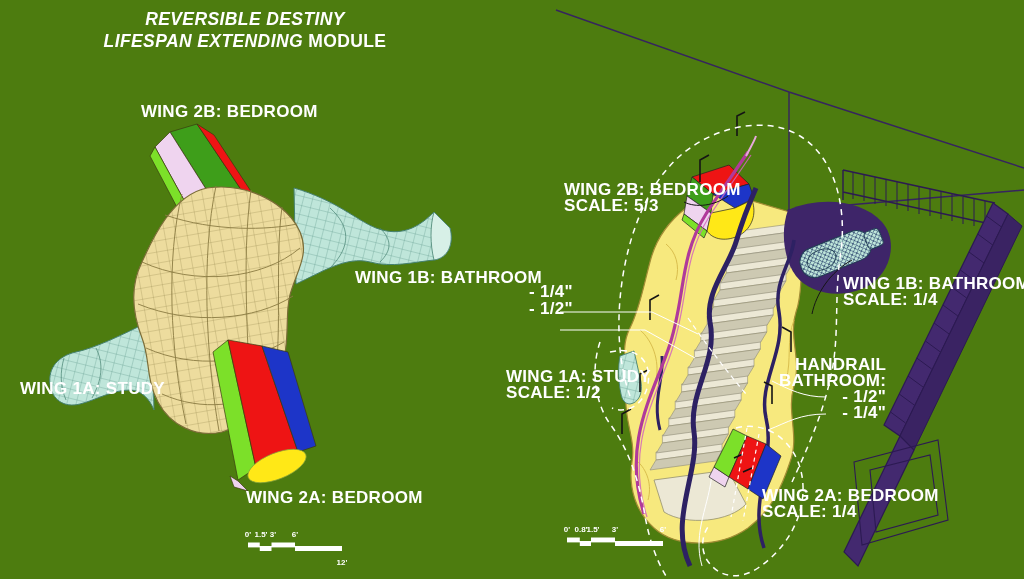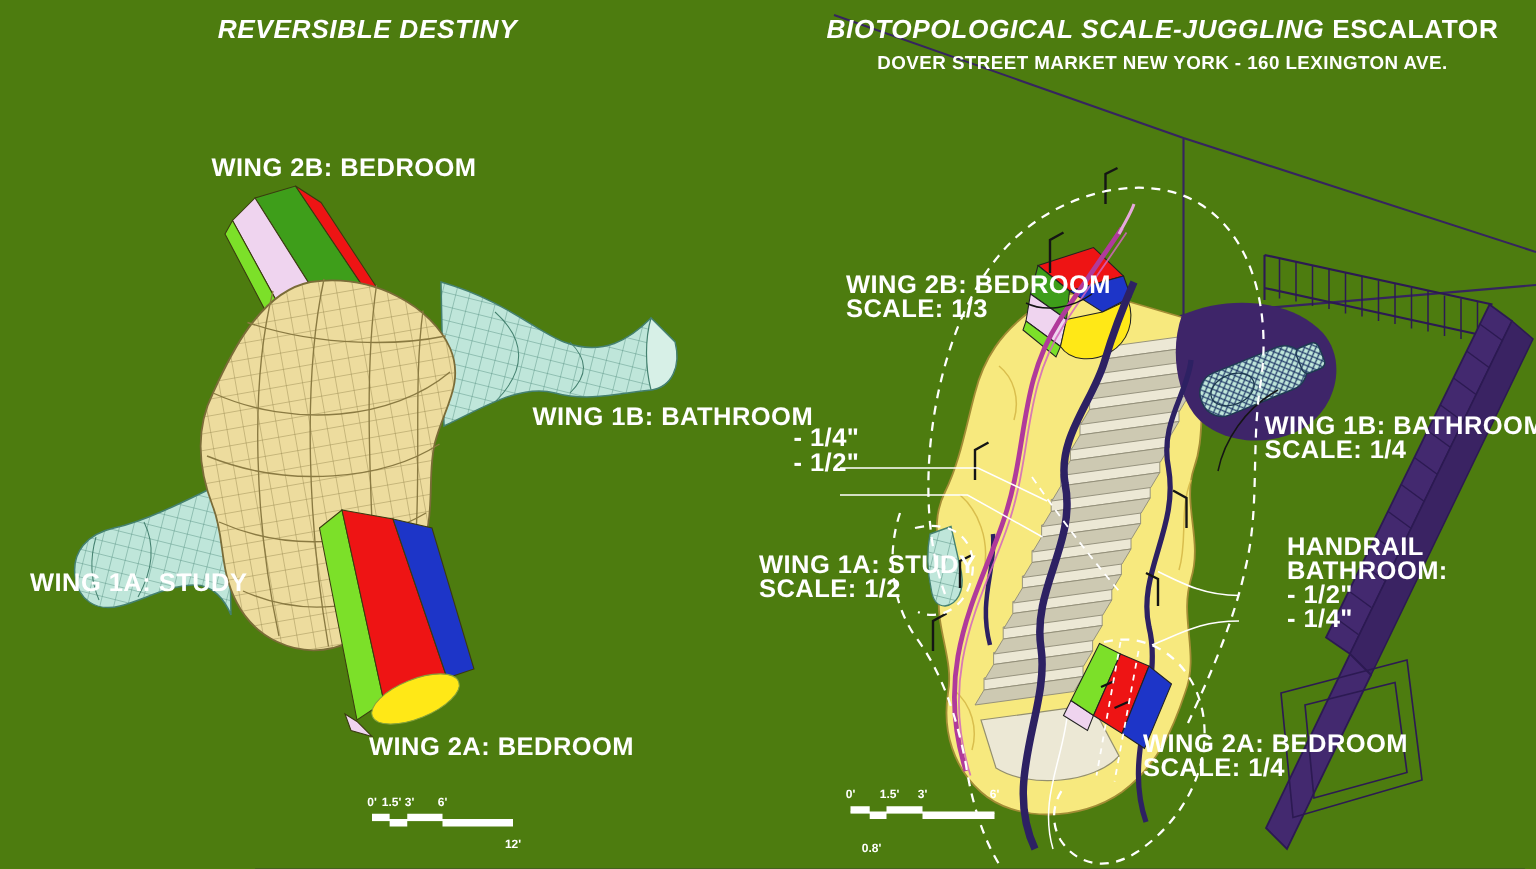--- a/index.html
+++ b/index.html
@@ -204,64 +204,61 @@
       <rect x="567" y="537.5" width="12.8" height="4"></rect>
       <rect x="579.8" y="542" width="11.2" height="4"></rect>
       <rect x="591" y="537.5" width="24" height="4"></rect>
       <rect x="615" y="542" width="48" height="4"></rect>
     </g>
   </g>
 </svg>
 
 <div class="ttl" style="left:40px;top:8px;width:410px;">
   <span class="t1">REVERSIBLE DESTINY</span>
-</div>
-
-<div class="ttl" style="left:530px;top:8px;width:490px;">
-  <span class="t1"><span>BIOTOPOLOGICAL SCALE-JUGGLING</span><span class="reg"> ESCALATOR</span></span>
-  <span class="sub">DOVER STREET MARKET NEW YORK - 160 LEXINGTON AVE.</span>
-</div>
+  <span class="t1"><span>LIFESPAN EXTENDING</span><span class="reg"> MODULE</span></span>
+</div>
+
 
 <div class="lbl" style="left:141px;top:104px;">WING 2B: BEDROOM</div>
 <div class="lbl" style="left:355px;top:270px;">WING 1B: BATHROOM</div>
 <div class="lbl" style="left:20px;top:381px;">WING 1A: STUDY</div>
 <div class="lbl" style="left:246px;top:490px;">WING 2A: BEDROOM</div>
 
 <div class="lbl" style="left:564px;top:182px;">
   <div>WING 2B: BEDROOM</div>
-  <div>SCALE: 1/3</div>
+  <div>SCALE: 5/3</div>
 </div>
 <div class="lbl" style="left:843px;top:276px;">
   <div>WING 1B: BATHROOM</div>
   <div>SCALE: 1/4</div>
 </div>
 <div class="lbl" style="left:506px;top:369px;">
   <div>WING 1A: STUDY</div>
   <div>SCALE: 1/2</div>
 </div>
 <div class="lbl" style="left:762px;top:488px;">
   <div>WING 2A: BEDROOM</div>
   <div>SCALE: 1/4</div>
 </div>
 <div class="lbl" style="left:529px;top:283px;line-height:17px;">
   <div>- 1/4"</div>
   <div>- 1/2"</div>
 </div>
-<div class="lbl" style="left:858px;top:357px;">
+<div class="lbl" style="left:779px;top:357px;text-align:right;">
   <div>HANDRAIL</div>
   <div>BATHROOM:</div>
   <div>- 1/2"</div>
   <div>- 1/4"</div>
 </div>
 
 <span class="tick" style="left:248px;top:530px;">0'</span>
 <span class="tick" style="left:261px;top:530px;">1.5'</span>
 <span class="tick" style="left:273px;top:530px;">3'</span>
 <span class="tick" style="left:295px;top:530px;">6'</span>
 <span class="tick" style="left:342px;top:558px;">12'</span>
 
 <span class="tick" style="left:567px;top:525px;">0'</span>
-<span class="tick" style="left:581px;top:525px;margin-top:36px;">0.8'</span>
+<span class="tick" style="left:581px;top:525px;">0.8'</span>
 <span class="tick" style="left:593px;top:525px;">1.5'</span>
 <span class="tick" style="left:615px;top:525px;">3'</span>
 <span class="tick" style="left:663px;top:525px;">6'</span>
 
 </div>
 
 </body></html>

